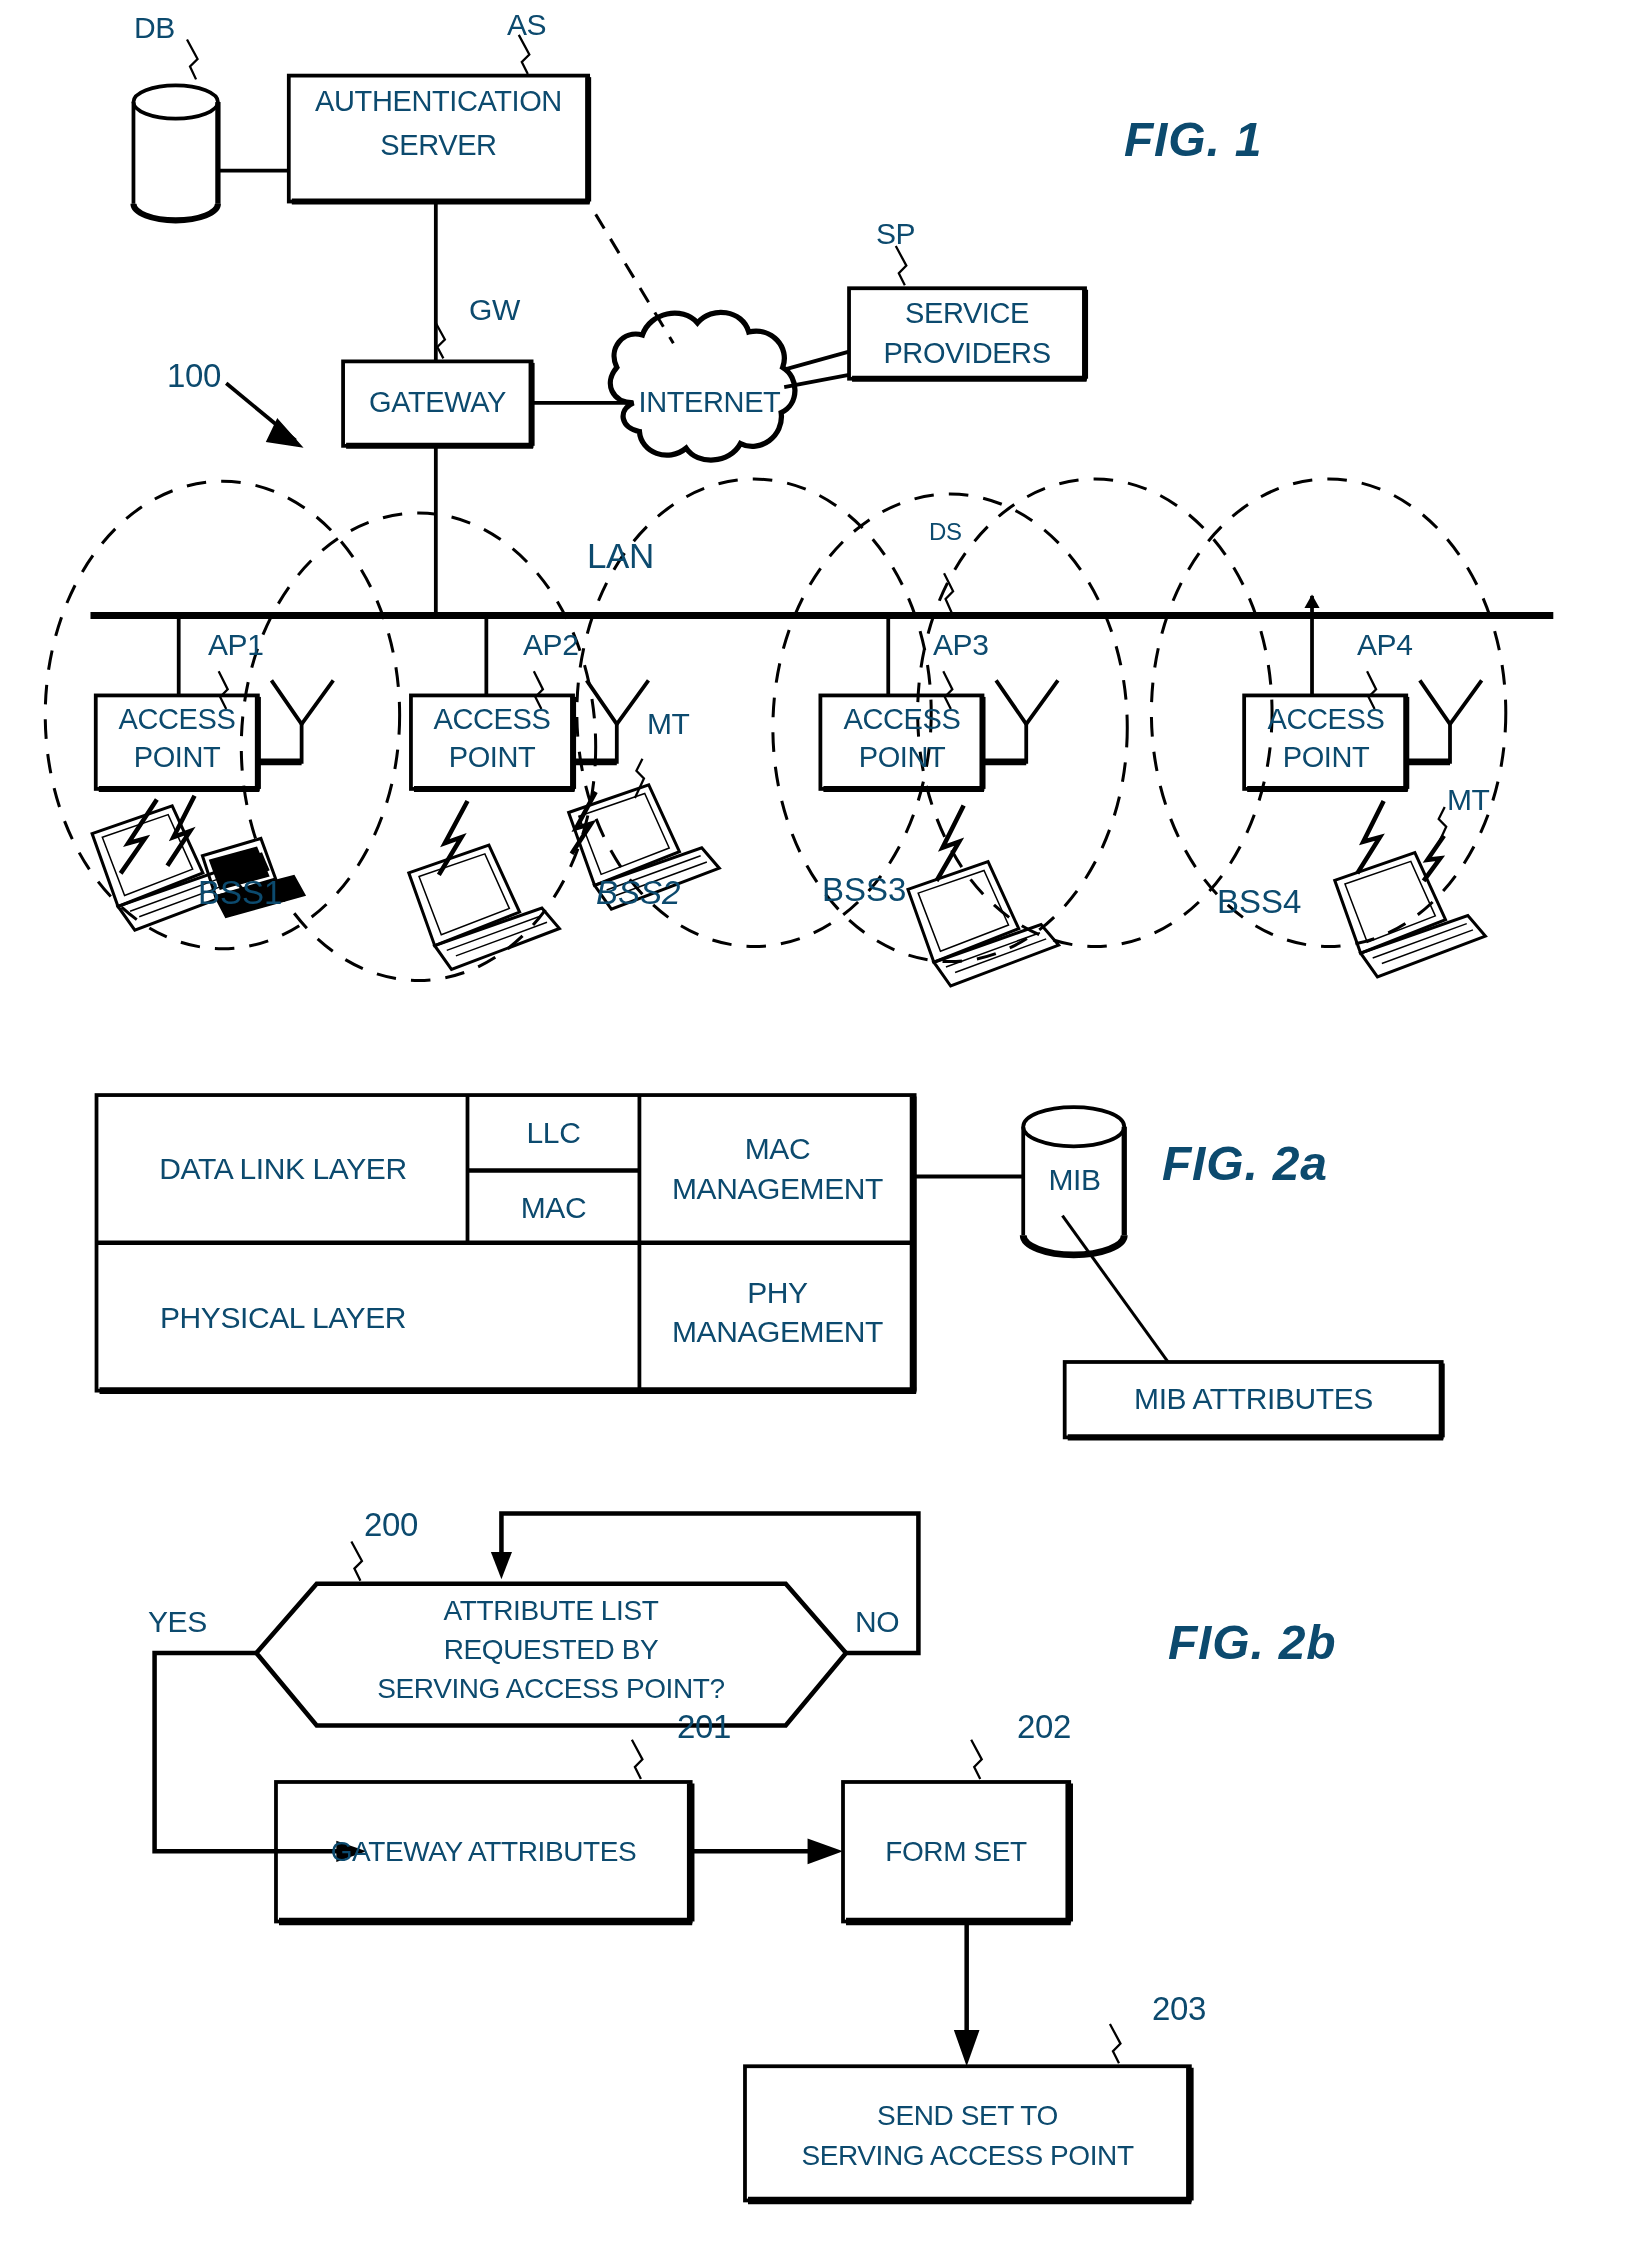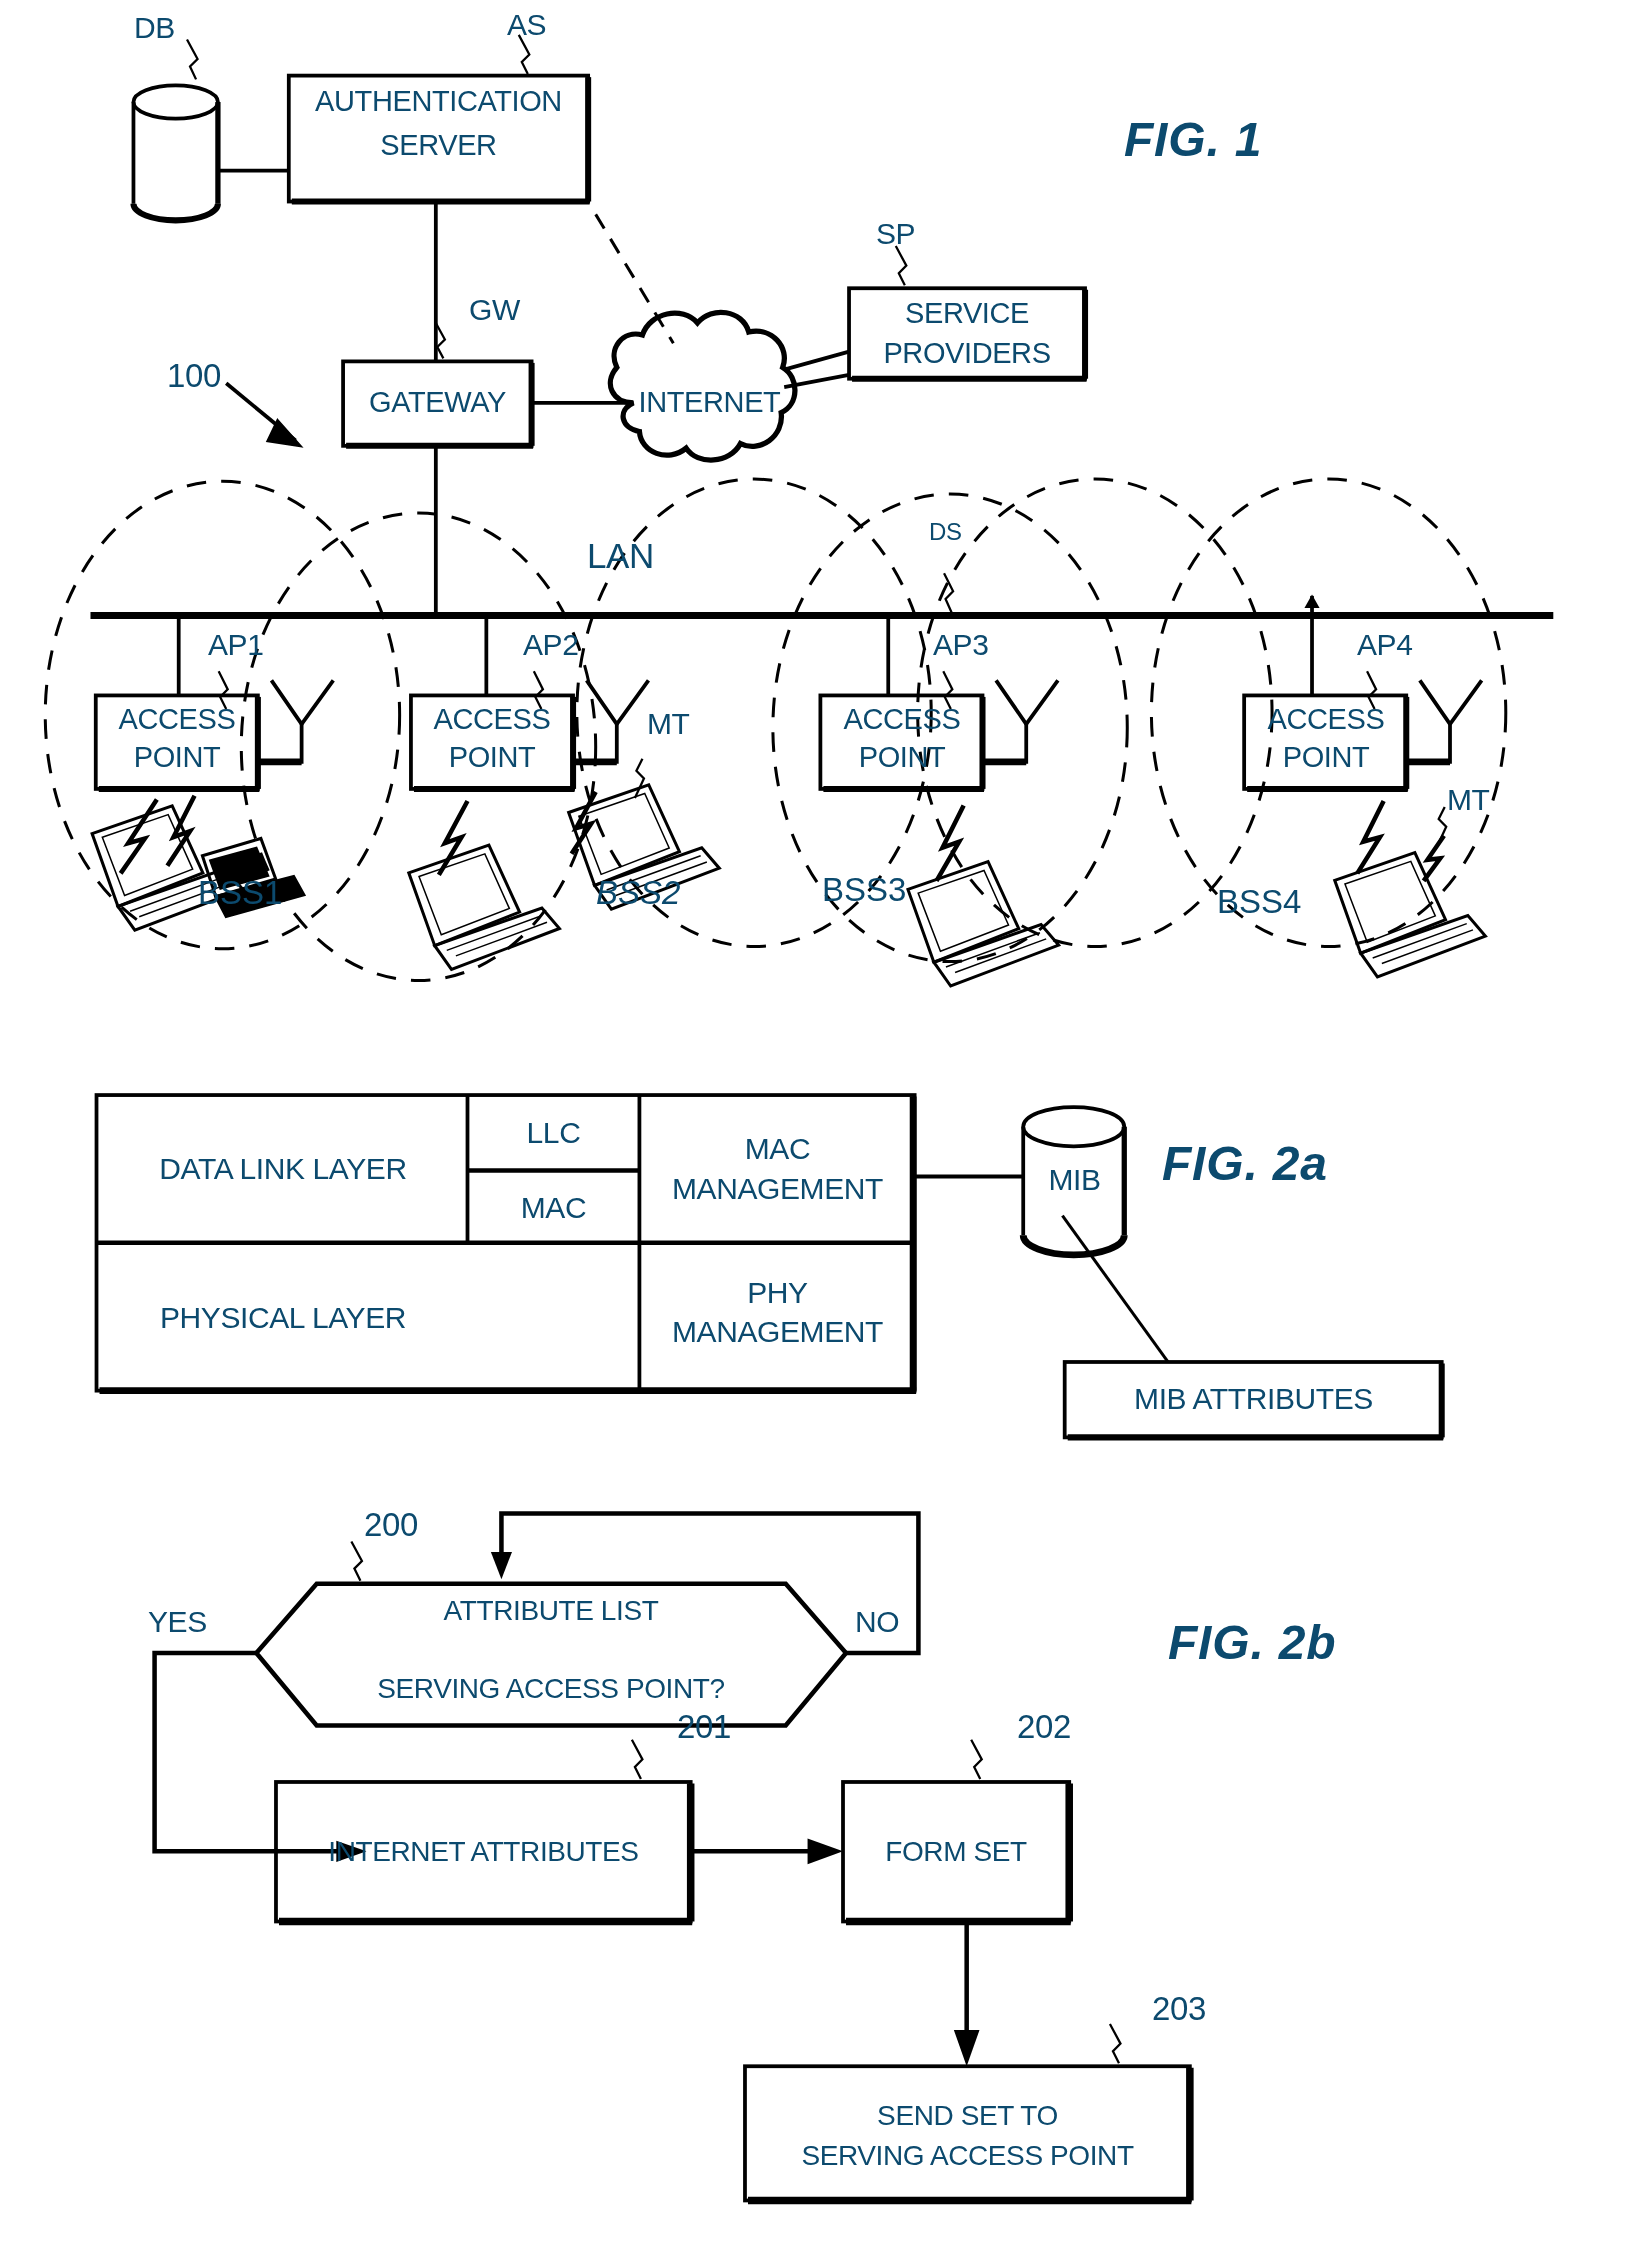--- a/index.html
+++ b/index.html
@@ -400,27 +400,28 @@
 
   <div class="lbl celltext centerbox" style="left:1024px; top:1162px; width:101px; height:35px;">MIB</div>
 
   <div class="lbl celltext centerbox" style="left:1065px; top:1380px; width:377px; height:38px;">MIB ATTRIBUTES</div>
 
   <div class="lbl figlabel" style="left:1168px; top:1616px;">FIG. 2b</div>
 
   <div class="lbl ref" style="left:364px; top:1507px; font-size:33px;">200</div>
 
   <div class="lbl flowtext centerbox" style="left:287px; top:1593px; width:528px; height:35px;">ATTRIBUTE LIST</div>
+  <div class="lbl flowtext centerbox" style="left:287px; top:1632px; width:528px; height:35px;">REQUESTED BY</div>
   <div class="lbl flowtext centerbox" style="left:287px; top:1671px; width:528px; height:35px;">SERVING ACCESS POINT?</div>
 
   <div class="lbl yesno" style="left:148px; top:1605px;">YES</div>
   <div class="lbl yesno" style="left:855px; top:1605px;">NO</div>
 
   <div class="lbl ref" style="left:677px; top:1709px; font-size:33px;">201</div>
-  <div class="lbl flowtext centerbox" style="left:276px; top:1834px; width:415px; height:35px;">INTERNET ATTRIBUTES</div>
+  <div class="lbl flowtext centerbox" style="left:276px; top:1834px; width:415px; height:35px;">GATEWAY ATTRIBUTES</div>
 
   <div class="lbl ref" style="left:1017px; top:1709px; font-size:33px;">202</div>
   <div class="lbl flowtext centerbox" style="left:843px; top:1834px; width:226px; height:35px;">FORM SET</div>
 
   <div class="lbl ref" style="left:1152px; top:1991px; font-size:33px;">203</div>
   <div class="lbl flowtext centerbox" style="left:745px; top:2098px; width:445px; height:35px;">SEND SET TO</div>
   <div class="lbl flowtext centerbox" style="left:745px; top:2138px; width:445px; height:35px;">SERVING ACCESS POINT</div>
 
 </div>
 

